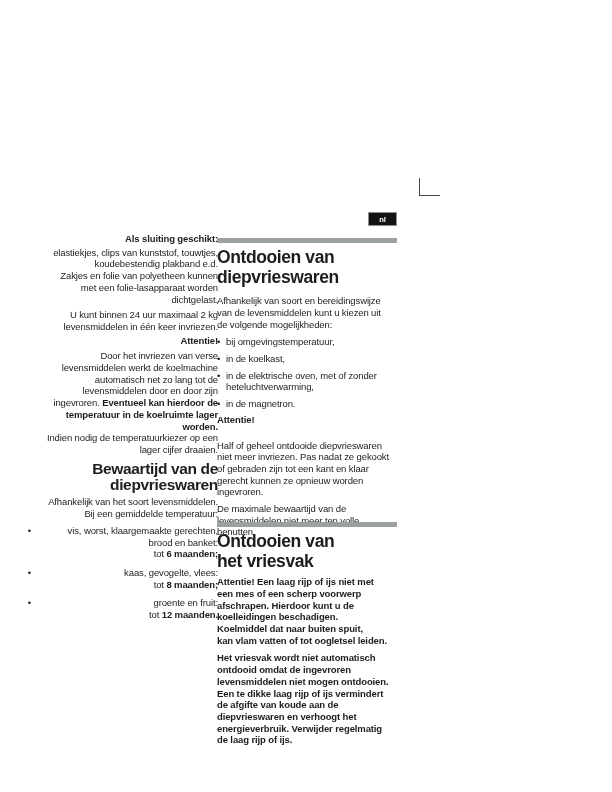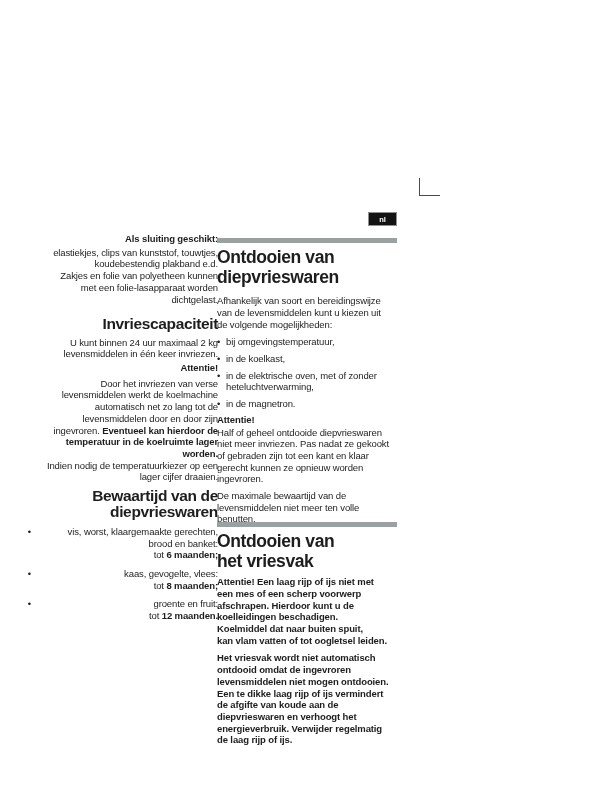--- a/index.html
+++ b/index.html
@@ -25,21 +25,21 @@
   }
   
   .col { position:absolute; }
   #left-col   { left:22px;  top:233px; width:196px;text-align:right; }
   #right-sec-a{ left:217px; top:238px; width:196px; }
   #right-sec-b{ left:217px; top:522px; width:196px; }
   .divider-bar { width:180px; height:5px; background:#9ba1a1; }
   
   .mt2{margin-top:2px}.mt3{margin-top:3px}.mt4{margin-top:4px}
   .mt5{margin-top:5px}.mt6{margin-top:6px}.mt7{margin-top:7px}
-  .mt8{margin-top:8px}.mt11{margin-top:11px}.mt1{margin-top:1px}
+  .mt8{margin-top:8px}.mt11{margin-top:11px}.mt1{margin-top:14px}
   
   .bullet { display:flex; align-items:flex-start; }
   .bullet .mark {
     flex:none; width:9px; font-size:9.5px; line-height:11.7px;
   }
   .bullet .txt { flex:1; }
   
   .lang-badge {
     position:absolute; left:368px; top:212px; width:29px; height:14px;
     background:#131313; border:1px solid #8f8f8f; box-sizing:border-box;
@@ -65,36 +65,37 @@
 
   <div class="col" id="left-col">
 
     <p class="body-text bold">Als sluiting geschikt:</p>
     <p class="body-text mt2">elastiekjes, clips van kunststof, touwtjes,
 koudebestendig plakband e.d.
 Zakjes en folie van polyetheen kunnen
 met een folie-lasapparaat worden
 dichtgelast.</p>
 
-    <h2 class="h-left mt11">Invriescapaciteit</h2>
     <p class="body-text mt4">U kunt binnen 24 uur maximaal 2 kg
 levensmiddelen in één keer invriezen.</p>
     <p class="body-text bold mt2">Attentie!</p>
     <p class="body-text mt4"><span>Door het invriezen van verse
 levensmiddelen werkt de koelmachine
 automatisch net zo lang tot de
 levensmiddelen door en door zijn
 ingevroren. </span><span class="bold">Eventueel kan hierdoor de
 temperatuur in de koelruimte lager
 worden.</span><span>
 Indien nodig de temperatuurkiezer op een
 lager cijfer draaien.</span></p>
 
     <h2 class="h-left mt5">Bewaartijd van de
 diepvrieswaren</h2>
+    <p class="body-text mt3">Afhankelijk  van het soort levensmiddelen.
+Bij een gemiddelde temperatuur:</p>
 
     <div class="bullet mt5">
       <span class="mark">•</span>
       <span class="txt body-text"><span>vis, worst, klaargemaakte gerechten,
 brood en banket:
 tot </span><span class="bold">6 maanden;</span></span>
     </div>
     <div class="bullet mt7">
       <span class="mark">•</span>
       <span class="txt body-text"><span>kaas, gevogelte, vlees:

